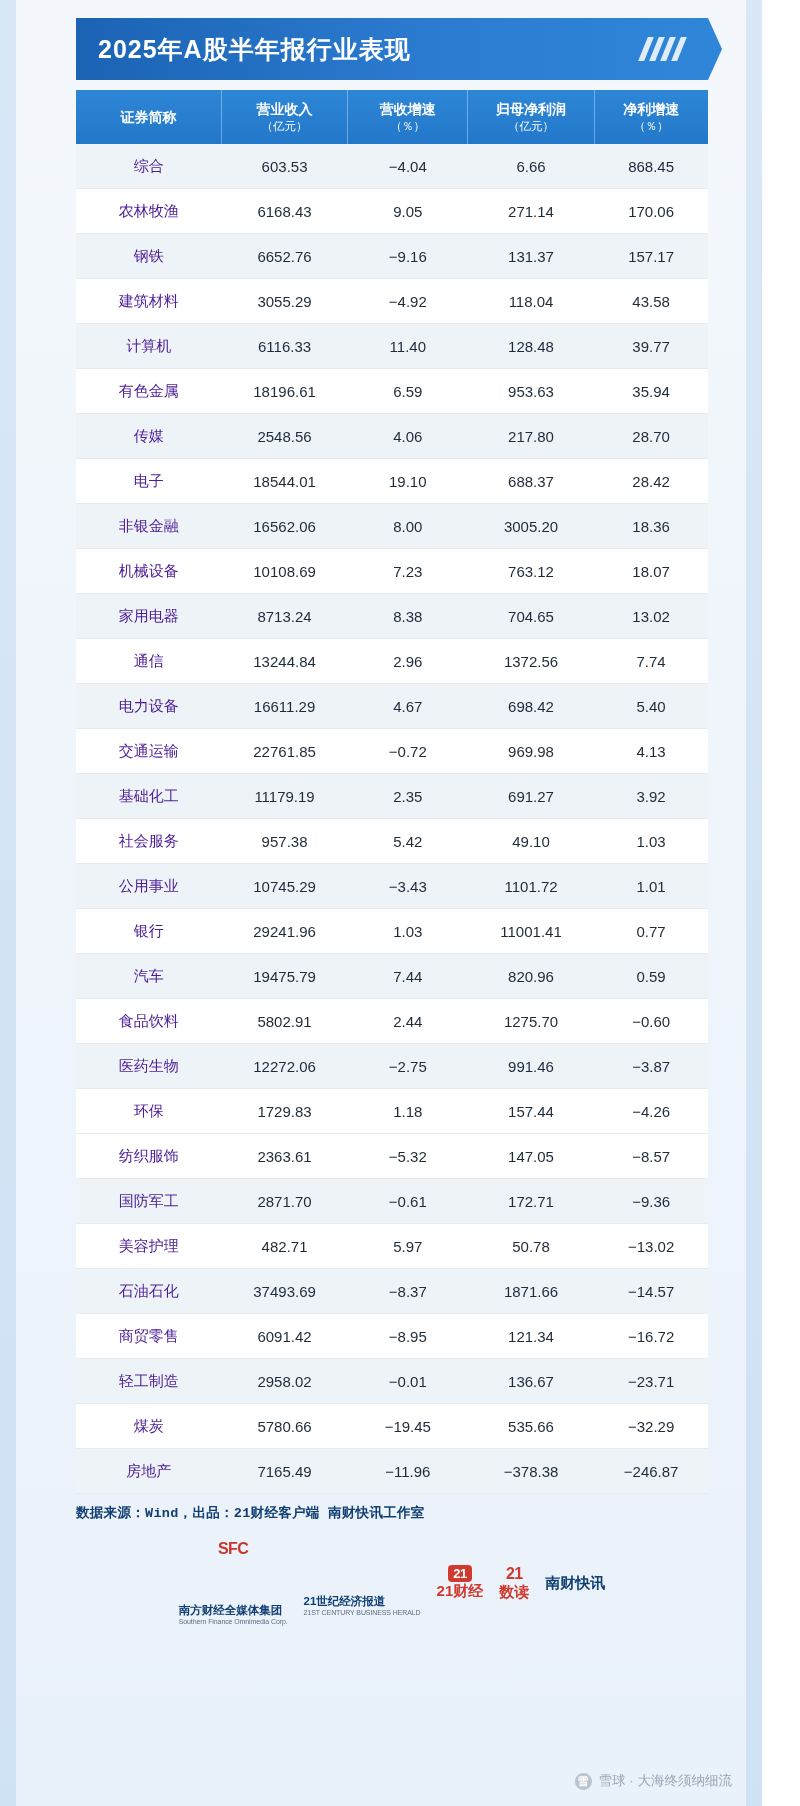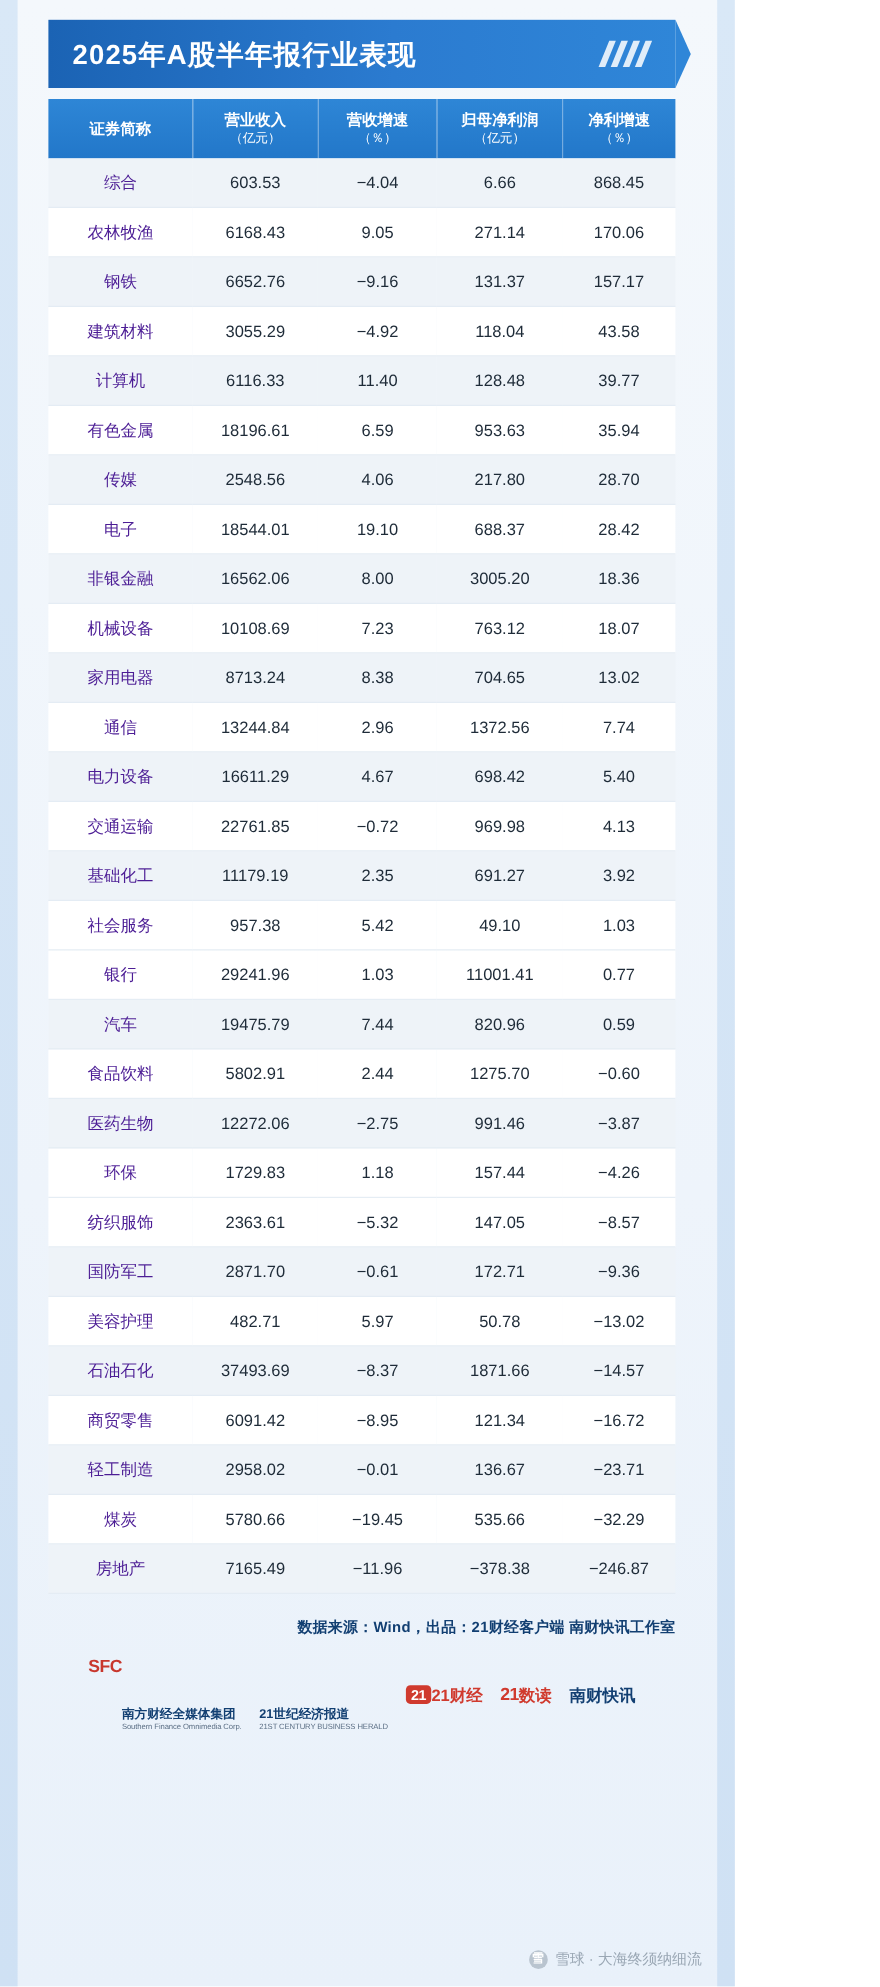--- a/index.html
+++ b/index.html
@@ -8,25 +8,25 @@
     background: #ffffff;
   }
   body {
     width: 800px;
     height: 1806px;
     font-family: "Liberation Sans", sans-serif;
     overflow: hidden;
   }
   .page {
     position: relative;
-    width: 668px;
+    width: 762px;
     height: 1806px;
     background: linear-gradient(180deg, #f4f8fc 0%, #eef4fb 60%, #e9f1fa 100%);
     box-sizing: border-box;
-    padding: 18px 54px 0 44px;
+    padding: 18px 54px 0 76px;
   }
   .page::before {
     content: "";
     position: absolute;
     left: 0; top: 0; bottom: 0;
     width: 16px;
     background: linear-gradient(180deg, #d9e8f7, #cfe1f4);
   }
   .page::after {
     content: "";
@@ -120,40 +120,42 @@
   table.data tr.even td { background: #ffffff; }
 
   col.c1 { width: 23%; }
   col.c2 { width: 20%; }
   col.c3 { width: 19%; }
   col.c4 { width: 20%; }
   col.c5 { width: 18%; }
 
   
   .source {
-    text-align: right;
+    text-align: left;
     font-size: 13.5px;
     color: #123f72;
     font-weight: bold;
-    margin-top: 22px;
+    margin-top: 10px;
     letter-spacing: .3px;
+    font-family: Liberation Mono, monospace;
   }
   .logos {
     display: flex;
     align-items: center;
     justify-content: center;
     gap: 16px;
     margin-top: 18px;
     flex-wrap: nowrap;
   }
   .logo {
     display: flex;
-    align-items: flex-start;
+    align-items: center;
     gap: 0;
     white-space: nowrap;
+    flex-direction: column;
   }
   .logo .mark {
     font-weight: bold;
     font-size: 16px;
     color: #c8372d;
     letter-spacing: -.5px;
   }
   .logo .txt {
     display: block;
     line-height: 1.15;
@@ -362,20 +364,27 @@
           <td>691.27</td>
           <td>3.92</td>
         </tr>
         <tr class="even">
           <td class="name">社会服务</td>
           <td>957.38</td>
           <td>5.42</td>
           <td>49.10</td>
           <td>1.03</td>
         </tr>
+        <tr class="odd">
+          <td class="name">公用事业</td>
+          <td>10745.29</td>
+          <td>−3.43</td>
+          <td>1101.72</td>
+          <td>1.01</td>
+        </tr>
         <tr class="even">
           <td class="name">银行</td>
           <td>29241.96</td>
           <td>1.03</td>
           <td>11001.41</td>
           <td>0.77</td>
         </tr>
         <tr class="odd">
           <td class="name">汽车</td>
           <td>19475.79</td>

